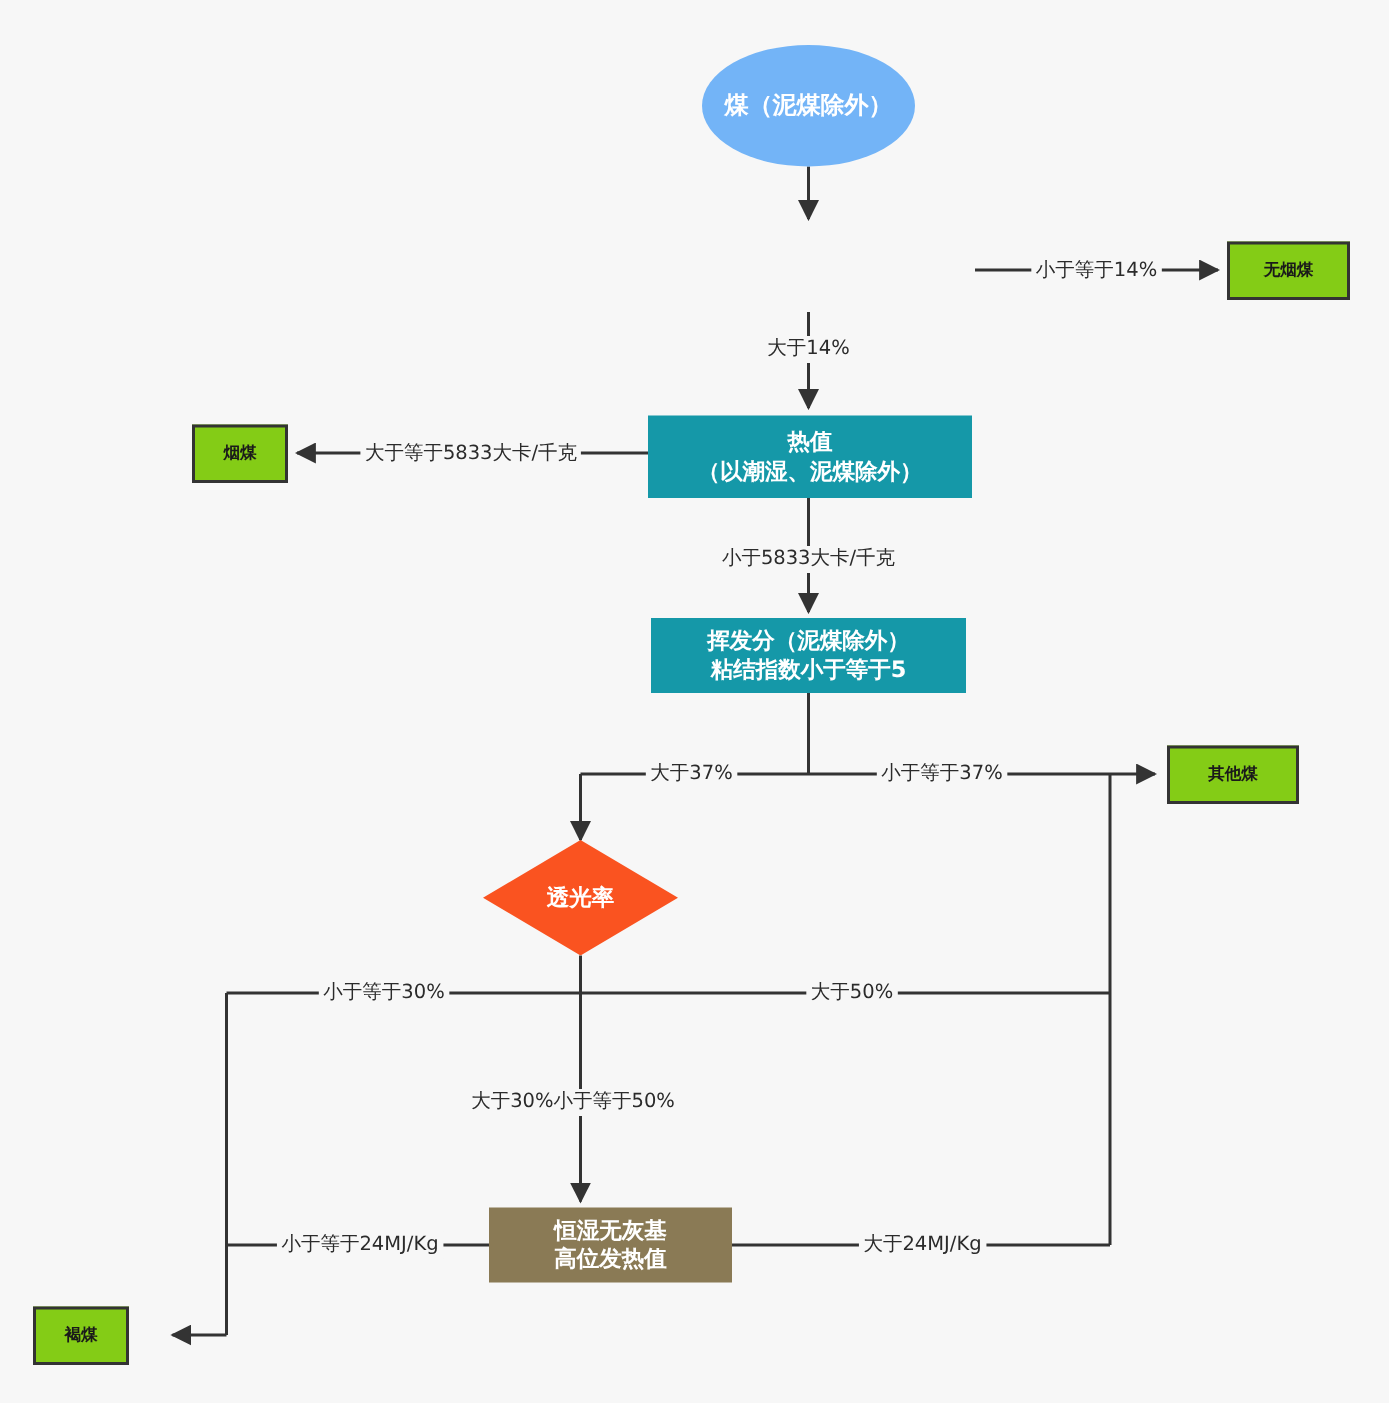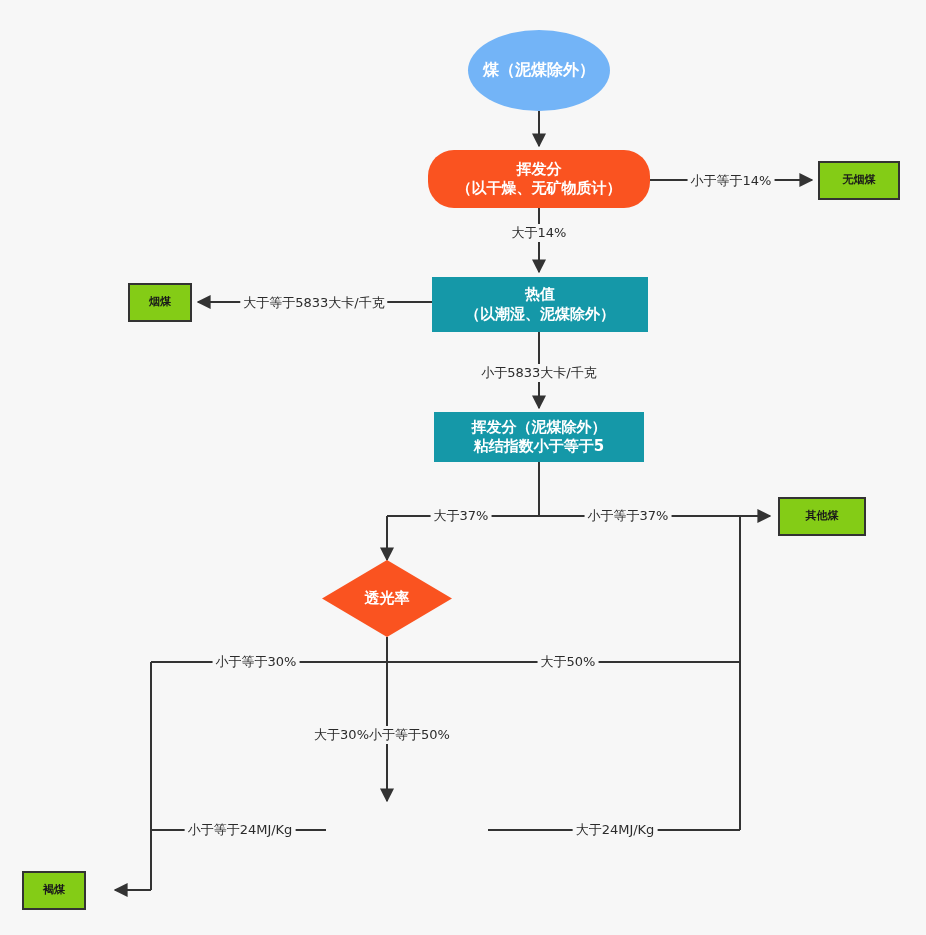--- a/index.html
+++ b/index.html
@@ -137,24 +137,20 @@
       <path d="M 488,830 L 740,830"></path>
 
       <path d="M 151,890 L 115,890" marker-end="url(#arrow)"></path>
     </g>
   </svg>
 
   <div class="node node-ellipse" style="left:468px; top:30px; width:142px; height:81px; background:#73b4f7;">
     <span>煤（泥煤除外）</span>
   </div>
 
-  <div class="node node-round" style="left:428px; top:150px; width:222px; height:58px; background:#fa5320; flex-direction:column;">
-    <span class="nl2">挥发分</span>
-    <span class="nl2">（以干燥、无矿物质计）</span>
-  </div>
 
   <div class="node node-terminal" style="left:818px; top:161px; width:82px; height:39px;">
     <span>无烟煤</span>
   </div>
 
   <div class="node node-rect" style="left:432px; top:277px; width:216px; height:55px; background:#1598a8; flex-direction:column;">
     <span class="nl2">热值</span>
     <span class="nl2">（以潮湿、泥煤除外）</span>
   </div>
 
@@ -171,20 +167,24 @@
     <span>其他煤</span>
   </div>
 
   <div class="node-diamond-wrap" style="left:322px; top:560px; width:130px; height:77px;">
     <svg class="diamond-shape" viewBox="0 0 130 77" preserveAspectRatio="none" xmlns="http://www.w3.org/2000/svg">
       <polygon points="65,0 130,38.5 65,77 0,38.5" fill="#fa5320"></polygon>
     </svg>
     <div class="diamond-label">透光率</div>
   </div>
 
+  <div class="node node-rect" style="left:326px; top:805px; width:162px; height:50px; background:#8a7a55; flex-direction:column;">
+    <span class="nl2">恒湿无灰基</span>
+    <span class="nl2">高位发热值</span>
+  </div>
 
   <div class="node node-terminal" style="left:22px; top:871px; width:64px; height:39px;justify-content:center;">
     <span>褐煤</span>
   </div>
 
   <div class="edge-label" style="left:731px; top:181px;">小于等于14%</div>
 
   <div class="edge-label" style="left:539px; top:233px;">大于14%</div>
 
   <div class="edge-label" style="left:314px; top:303px;">大于等于5833大卡/千克</div>

